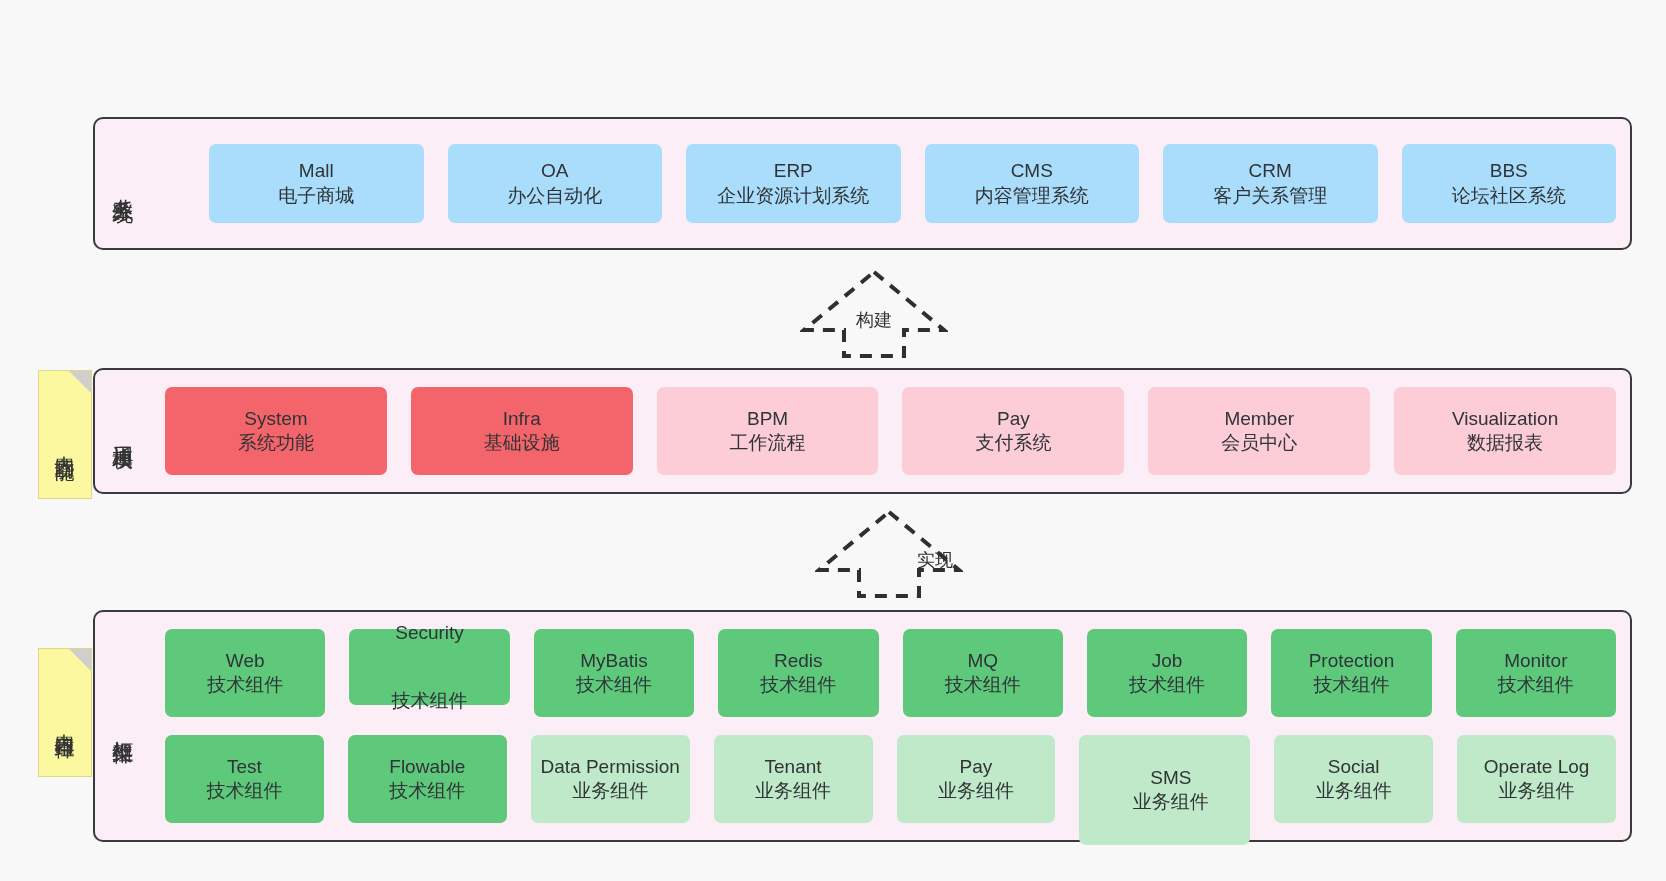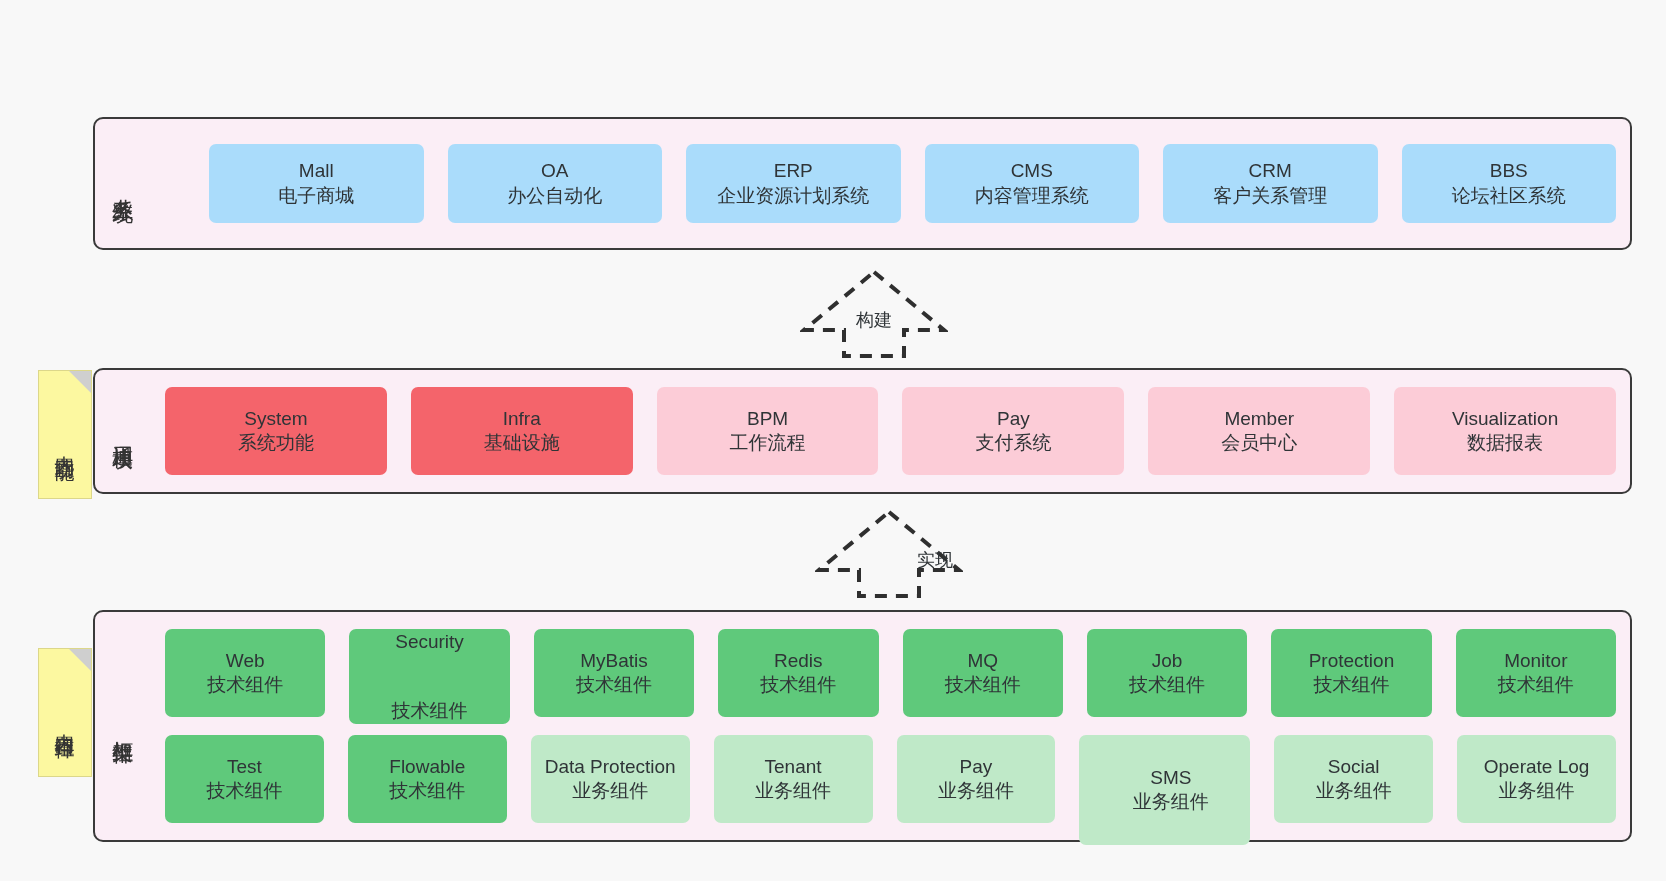--- a/index.html
+++ b/index.html
@@ -216,21 +216,21 @@
   </div>
 
   <div class="band" id="band-framework" style="left:93px; top:610px; width:1539px; height:232px;">
     <div class="band-label">框架组件</div>
     <div class="band-body">
       <div class="row" id="row-fw1" style="height:88px;">
           <div class="card c-green" style="height: 88px;">
             <div class="l1">Web</div>
             <div class="l2">技术组件</div>
           </div>
-          <div class="card c-green" style="height: 95px; gap: 44px;">
+          <div class="card c-green" style="height: 76px; gap: 44px;">
             <div class="l1">Security</div>
             <div class="l2">技术组件</div>
           </div>
           <div class="card c-green" style="height: 88px;">
             <div class="l1">MyBatis</div>
             <div class="l2">技术组件</div>
           </div>
           <div class="card c-green" style="height: 88px;">
             <div class="l1">Redis</div>
             <div class="l2">技术组件</div>
@@ -255,21 +255,21 @@
       <div class="row" id="row-fw2" style="height:88px;">
           <div class="card c-green" style="height: 88px;">
             <div class="l1">Test</div>
             <div class="l2">技术组件</div>
           </div>
           <div class="card c-green" style="height: 88px;">
             <div class="l1">Flowable</div>
             <div class="l2">技术组件</div>
           </div>
           <div class="card c-greenlight wrap" style="height: 88px;">
-            <div class="l1">Data Protection</div>
+            <div class="l1">Data Permission</div>
             <div class="l2">业务组件</div>
           </div>
           <div class="card c-greenlight" style="height: 88px;">
             <div class="l1">Tenant</div>
             <div class="l2">业务组件</div>
           </div>
           <div class="card c-greenlight" style="height: 88px;">
             <div class="l1">Pay</div>
             <div class="l2">业务组件</div>
           </div>

